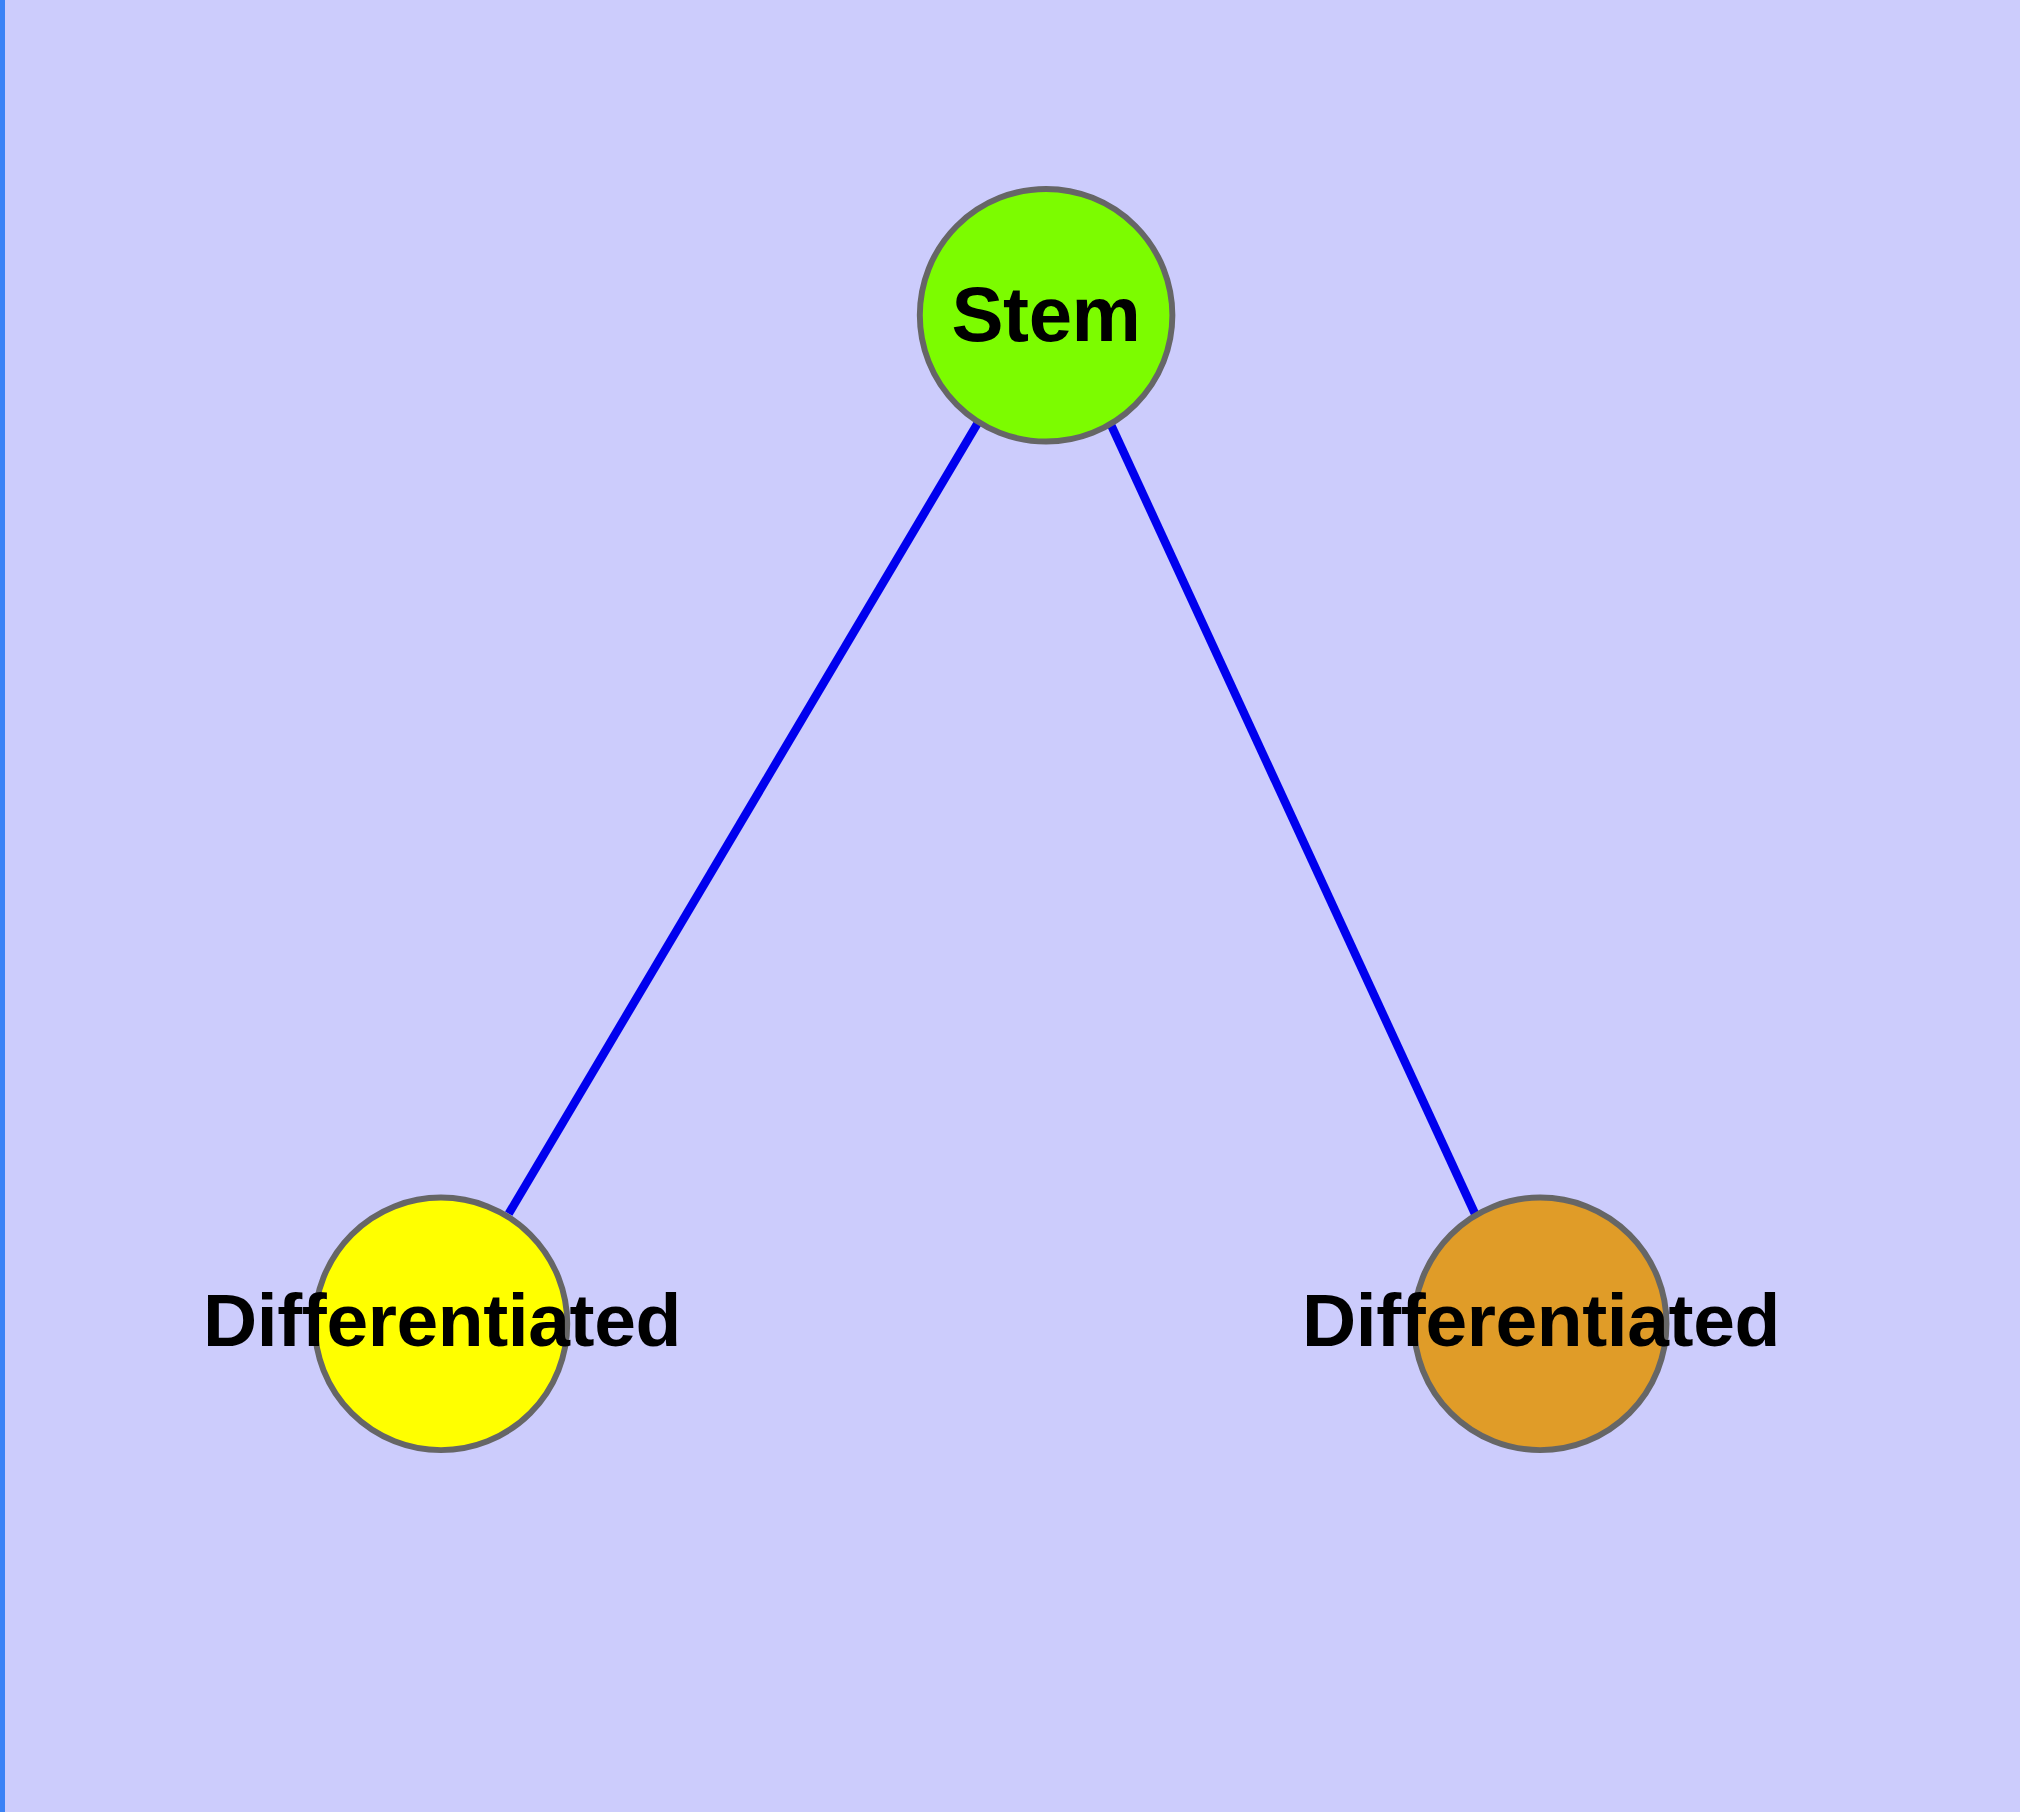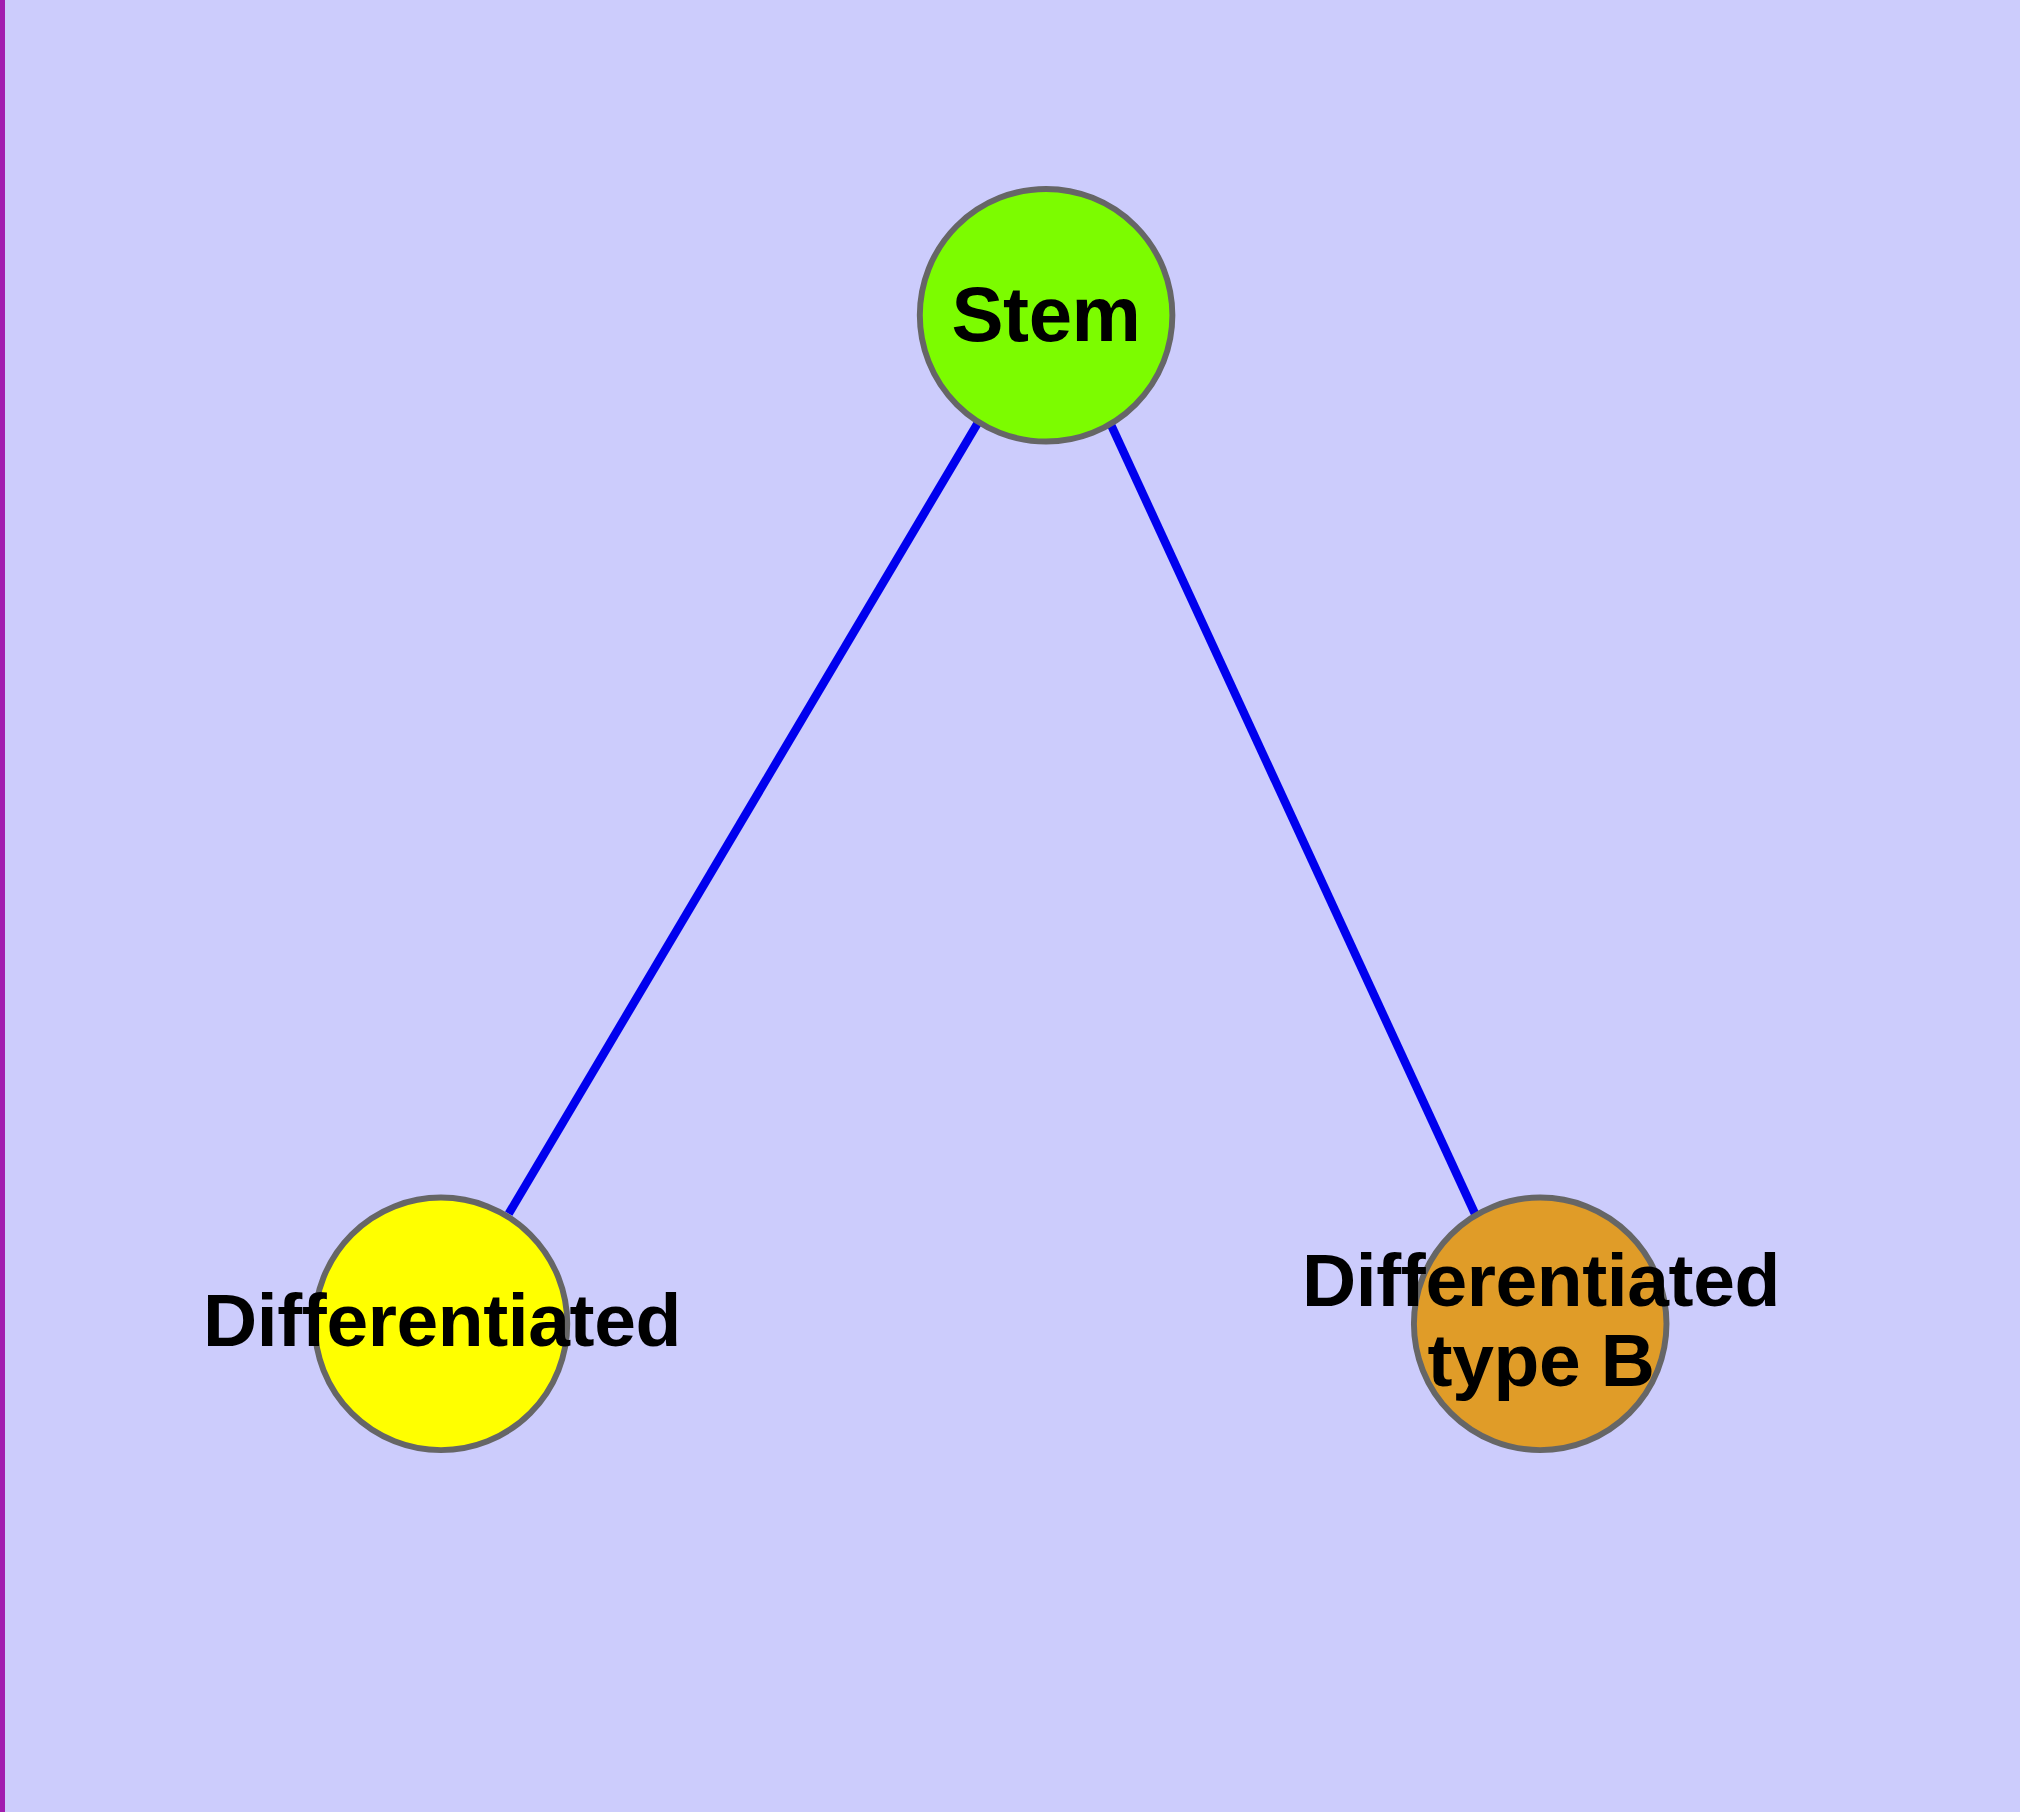--- a/index.html
+++ b/index.html
@@ -6,21 +6,21 @@
   html, body {
     margin: 0;
     padding: 0;
     background: #ffffff;
   }
   #canvas {
     position: relative;
     width: 2021px;
     height: 1812px;
     overflow: hidden;
-    background: #a21caf;
+    background: #3b82f6;
     font-family: "Liberation Sans", sans-serif;
   }
   #plot-bg {
     position: absolute;
     left: 5.1px;
     top: 0px;
     width: 2015px;
     height: 1812px;
     background: #ccccfc;
   }
@@ -64,16 +64,16 @@
       <circle cx="520" cy="1562" r="149" fill="#ffff00" stroke="#666666" stroke-width="7"></circle>
       <circle cx="1817" cy="1562" r="149" fill="#e09c28" stroke="#666666" stroke-width="7"></circle>
       <circle cx="1234" cy="372" r="149" fill="#7cfc00" stroke="#666666" stroke-width="7"></circle>
     </g>
   </svg>
 
   <div class="node-label big" style="left:1046px; top:315px;">Stem</div>
 
   <div class="node-label small" style="left:442px; top:1320px;"><span>Differentiated</span><br></div>
 
-  <div class="node-label small" style="left:1541px; top:1320px;"><span>Differentiated</span><br><span>type B</span></div>
+  <div class="node-label small" style="left:1541px; top:1320px;"><span>Differentiated</span><br></div>
 
 </div>
 
 
 </body></html>

